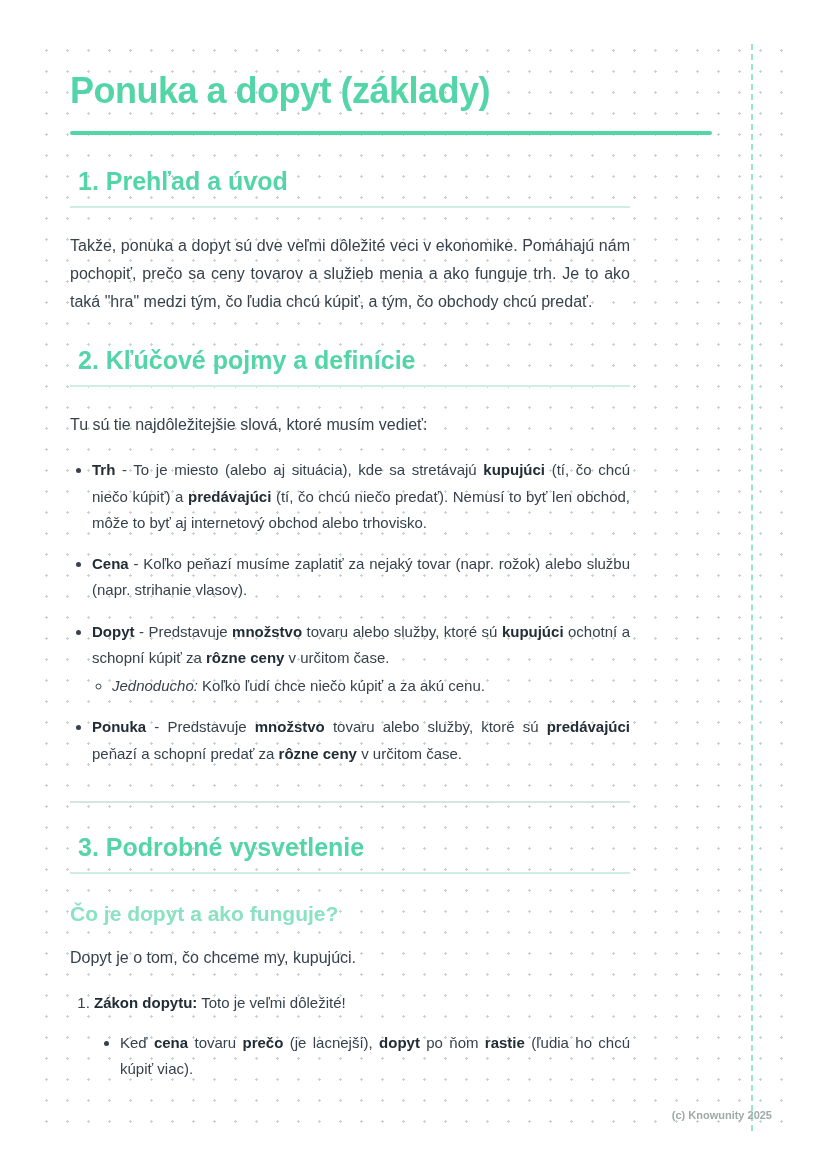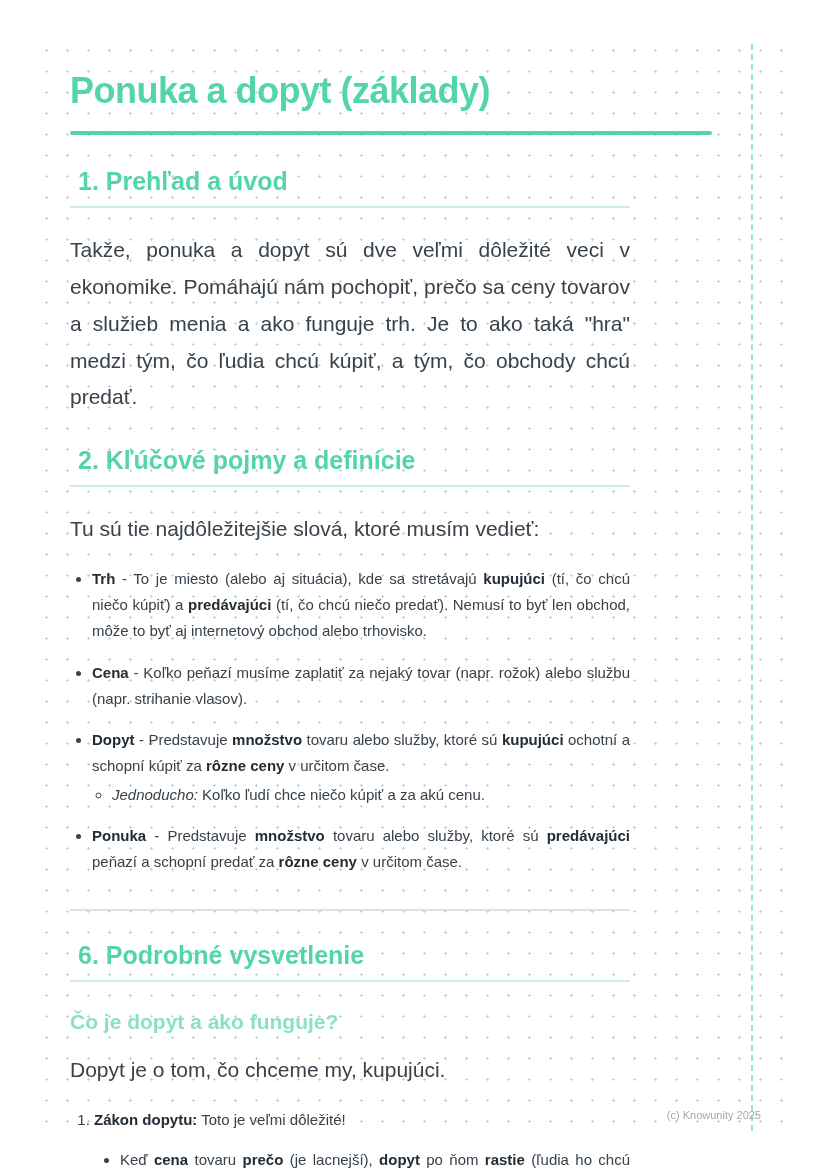--- a/index.html
+++ b/index.html
@@ -47,21 +47,21 @@
     width:560px;height:2px;background:#cdeee1;
     margin:0 0 24px 0;
   }
   h3{
     margin:28px 0 18px 0;
     font-size:21px;font-weight:700;
     color:#8ae2c3;
   }
   p{
     margin:17px 0 18px 0;
-    font-size:21px;line-height:1.75;
+    font-size:16px;line-height:1.75;
     text-align:justify;
   }
   ul.main-list{
     margin:18px 0 14px 0;
     padding-left:22px;
     list-style-type:disc;
   }
   ul.main-list > li{
     font-size:15px;line-height:1.75;
     text-align:justify;
@@ -94,23 +94,24 @@
     text-align:justify;
   }
   .divider{
     border:none;width:560px;height:2px;
     background:#d5e6e0;
     margin:34px 0 14px 0;
   }
   .b{font-weight:700;color:#222d36;}
   .i{font-style:italic;}
   .footer{
-    position:absolute;right:67px;bottom:50px;
+    position:absolute;right:56px;bottom:50px;
     font-size:11px;color:#9faaa5;
     z-index:2;
+    font-weight:bold;
   }
 </style>
 </head>
 <body>
 
 <div class="dots"></div>
 <div class="margin-line"></div>
 
 <div class="content">
 
@@ -140,21 +141,21 @@
         </li>
       </ul>
     </li>
     <li>
       <span><span class="b">Ponuka</span><span> - Predstavuje </span><span class="b">množstvo</span><span> tovaru alebo služby, ktoré sú </span><span class="b">predávajúci</span><span> peňazí a schopní predať za </span><span class="b">rôzne ceny</span><span> v určitom čase.</span></span>
     </li>
   </ul>
 
   <hr class="divider">
 
-  <h2>6. Podrobné vysvetlenie</h2>
+  <h2>3. Podrobné vysvetlenie</h2>
   <div class="h2-rule"></div>
 
   <h3>Čo je dopyt a ako funguje?</h3>
   <p>Dopyt je o tom, čo chceme my, kupujúci.</p>
 
   <ol class="numbered">
     <li>
       <span><span class="b">Zákon dopytu:</span><span> Toto je veľmi dôležité!</span></span>
       <ul class="num-sub">
         <li>

